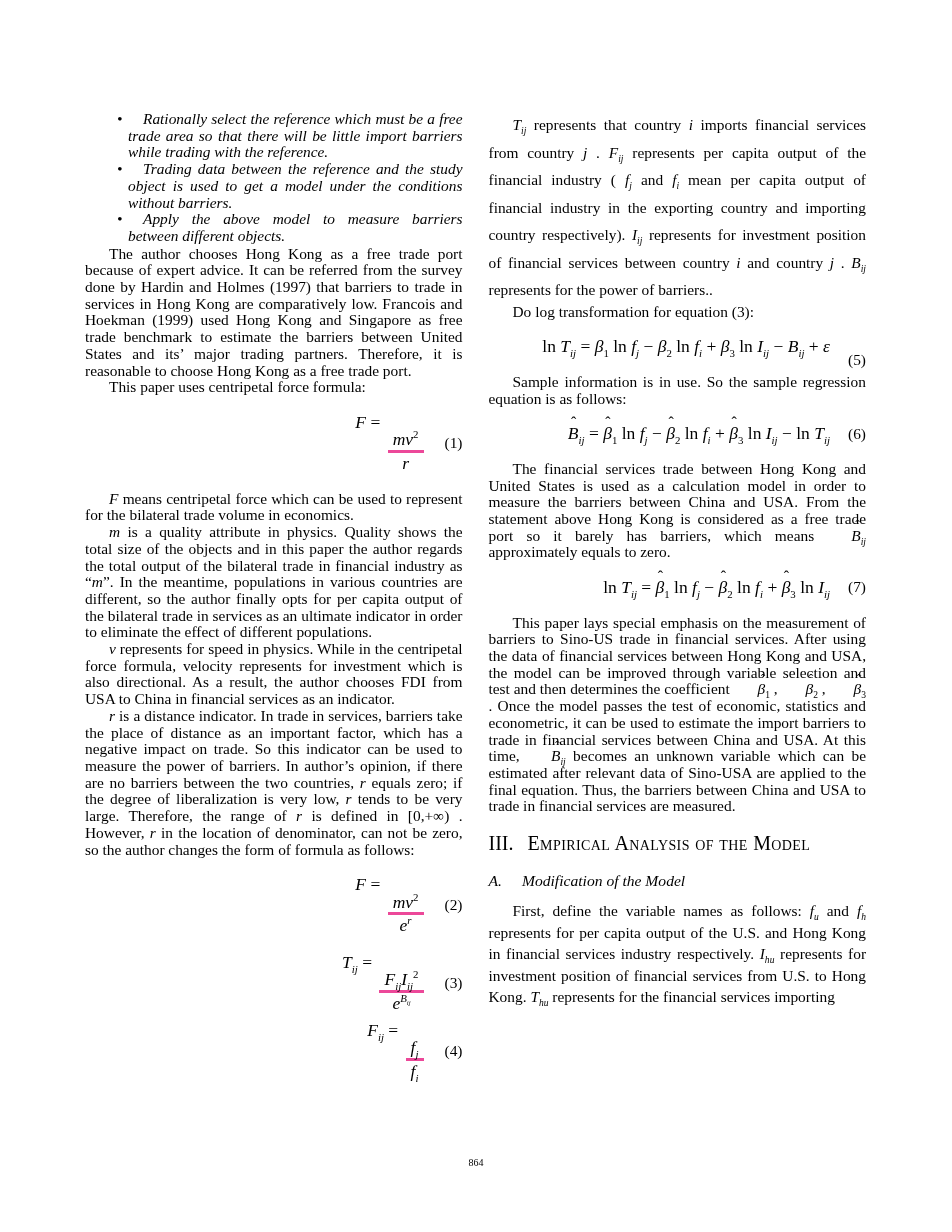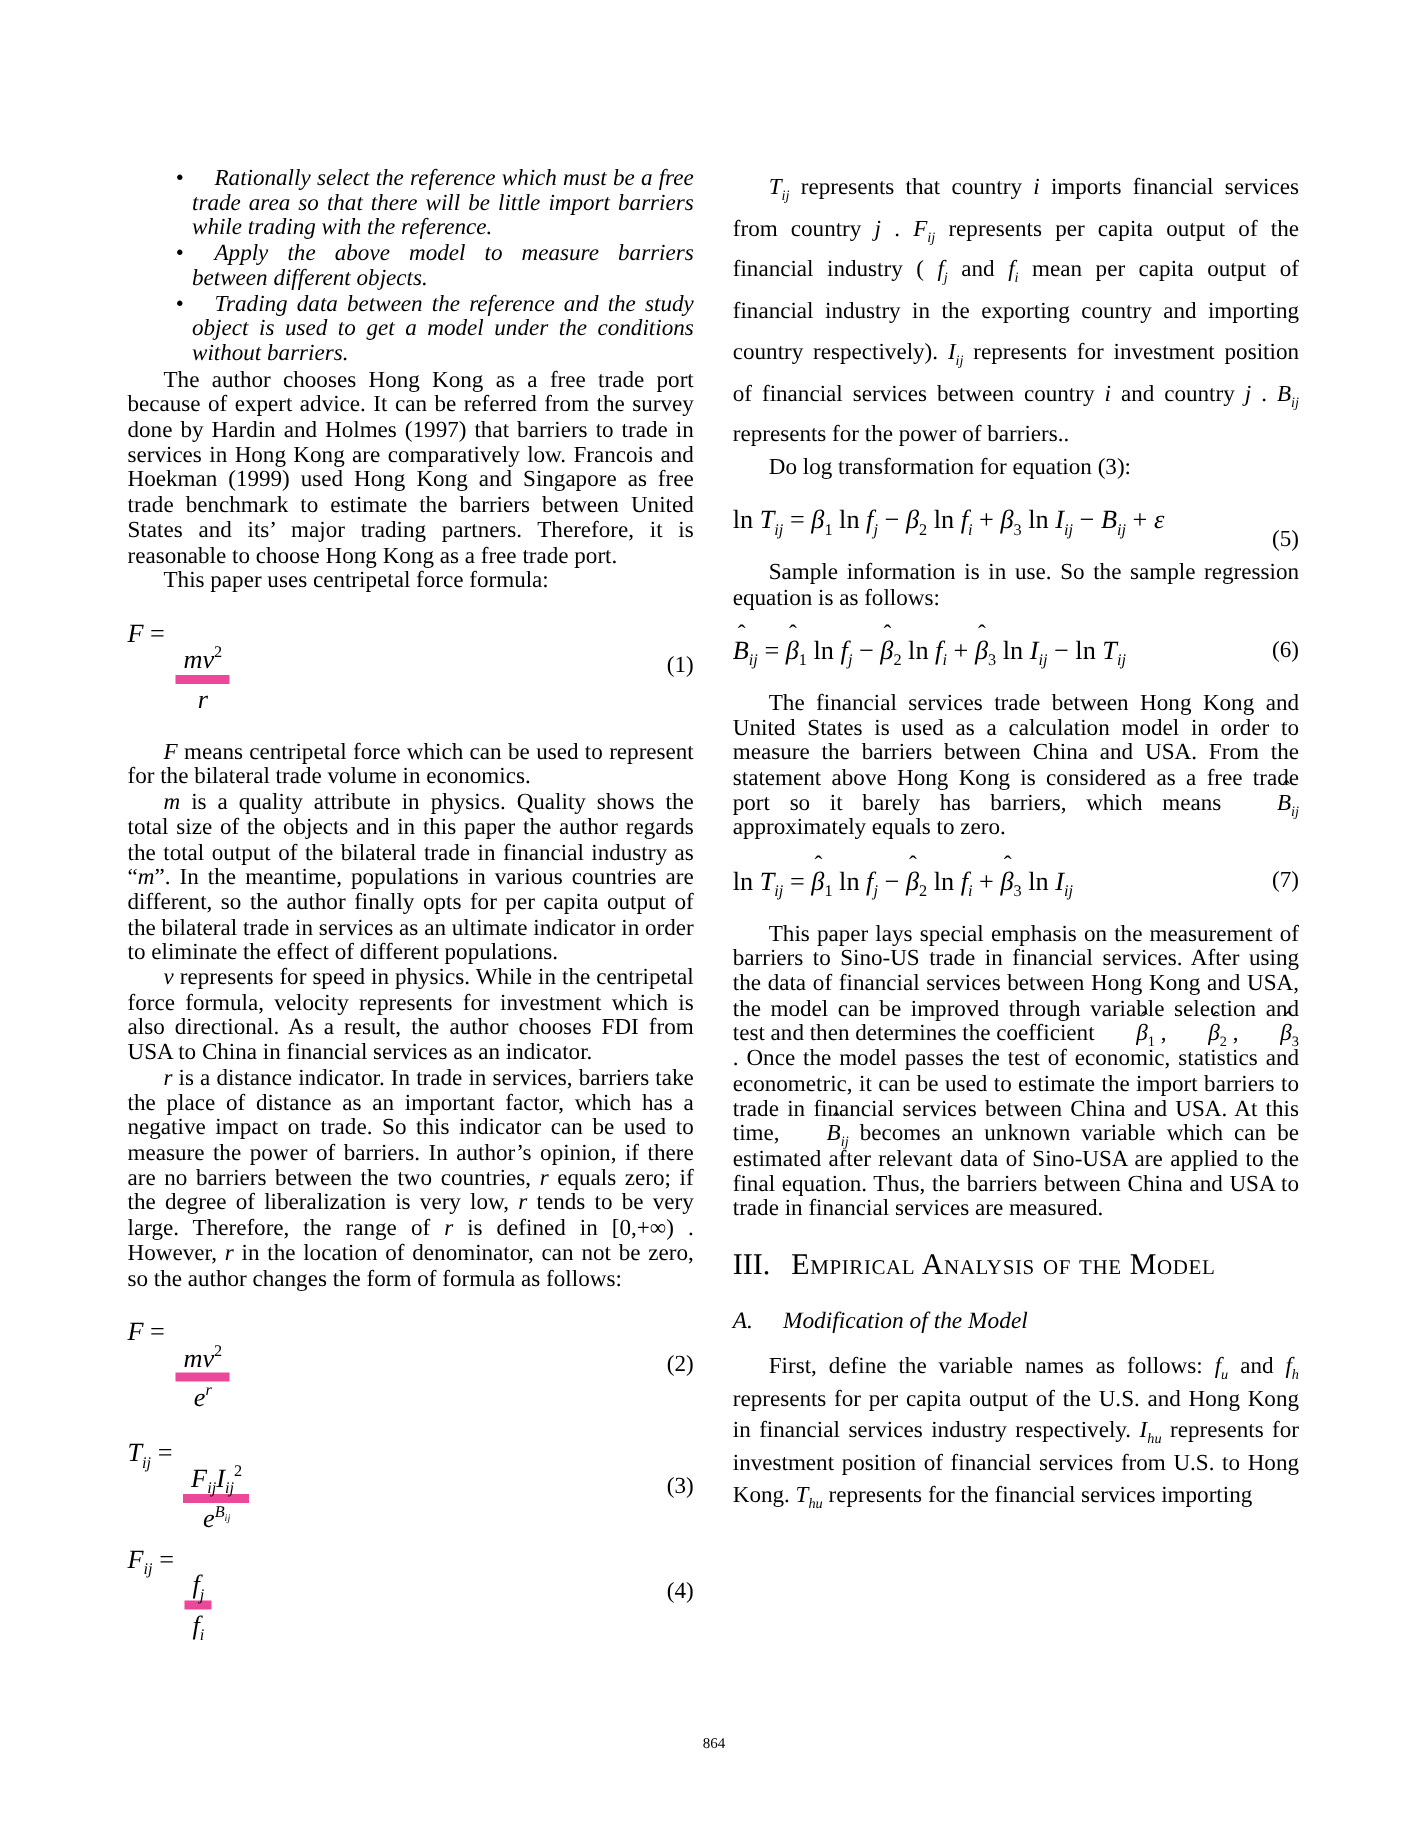--- a/index.html
+++ b/index.html
@@ -10,48 +10,48 @@
   }
   .cols{position:absolute;left:85px;top:111px;width:781px;display:flex;gap:26px;}
   .col{width:378px;font-size:15.4px;line-height:16.7px;text-align:justify;}
   p{margin:0;text-indent:24px;}
   .loose{line-height:27.5px;}
   .semi{line-height:21.5px;}
   ul.bullets{margin:0 0 1px 0;padding:0;list-style:none;text-align:justify;}
   .bullets li{position:relative;padding-left:43px;text-indent:15px;font-style:italic;}
   .bullets li::before{content:"\2022";position:absolute;left:32px;top:0;text-indent:0;}
   .eq{display:flex;align-items:center;margin:17px 0;}
-  .eq .body{flex:1;text-align:left;font-size:17.5px;line-height:1.12;}
+  .eq .body{flex:1;text-align:right;font-size:17.5px;line-height:1.12;}
   .eq .eqnum{width:36px;text-align:right;font-size:15.4px;}
   .eq.numlow .eqnum{align-self:flex-end;transform:translateY(12px);}
   .eq.tight{margin:7px 0;}
   .frac{display:inline-flex;flex-direction:column;align-items:center;vertical-align:-1.0em;margin:0 3px;line-height:1.18;}
-  .frac .num{display:block;border-bottom:6px solid #ec4899;padding:0 5px;}
+  .frac .num{display:block;border-bottom:3px solid #ec4899;padding:0 5px;}
   .frac .den{display:block;}
   sub,sup{font-size:0.62em;line-height:0;}
   .hat{position:relative;display:inline-block;}
   .hat::after{content:"\02C6";position:absolute;left:55%;top:-0.66em;transform:translateX(-50%);font-style:normal;font-size:0.9em;}
   .sec-head{margin:20px 0 14px;text-indent:0;font-size:20px;}
   .sec-head .sec-num{margin-right:14px;}
   .sec-head .sec-title{font-variant:small-caps;letter-spacing:0.4px;}
   .sub-head{margin:21px 0 11px;font-style:italic;text-indent:0;font-size:15.6px;}
   .sub-head .sub-num{margin-right:20px;}
   .footer{position:absolute;left:0;right:0;bottom:64px;text-align:center;font-size:10px;}
 </style>
 </head>
 <body>
 
 <div class="page">
   <div class="cols">
 
     <div class="col">
       <ul class="bullets">
         <li>Rationally select the reference which must be a free trade area so that there will be little import barriers while trading with the reference.</li>
+        <li>Trading data between the reference and the study object is used to get a model under the conditions without barriers.</li>
         <li>Apply the above model to measure barriers between different objects.</li>
-        <li>Trading data between the reference and the study object is used to get a model under the conditions without barriers.</li>
       </ul>
       <p>The author chooses Hong Kong as a free trade port because of expert advice. It can be referred from the survey done by Hardin and Holmes (1997) that barriers to trade in services in Hong Kong are comparatively low. Francois and Hoekman (1999) used Hong Kong and Singapore as free trade benchmark to estimate the barriers between United States and its’ major trading partners. Therefore, it is reasonable to choose Hong Kong as a free trade port.</p>
       <p>This paper uses centripetal force formula:</p>
       <div class="eq">
         <span class="body"><i>F</i> = <span class="frac">
               <span class="num"><i>mv</i><sup>2</sup></span>
               <span class="den"><i>r</i></span>
             </span></span>
         <span class="eqnum">(1)</span>
       </div>

